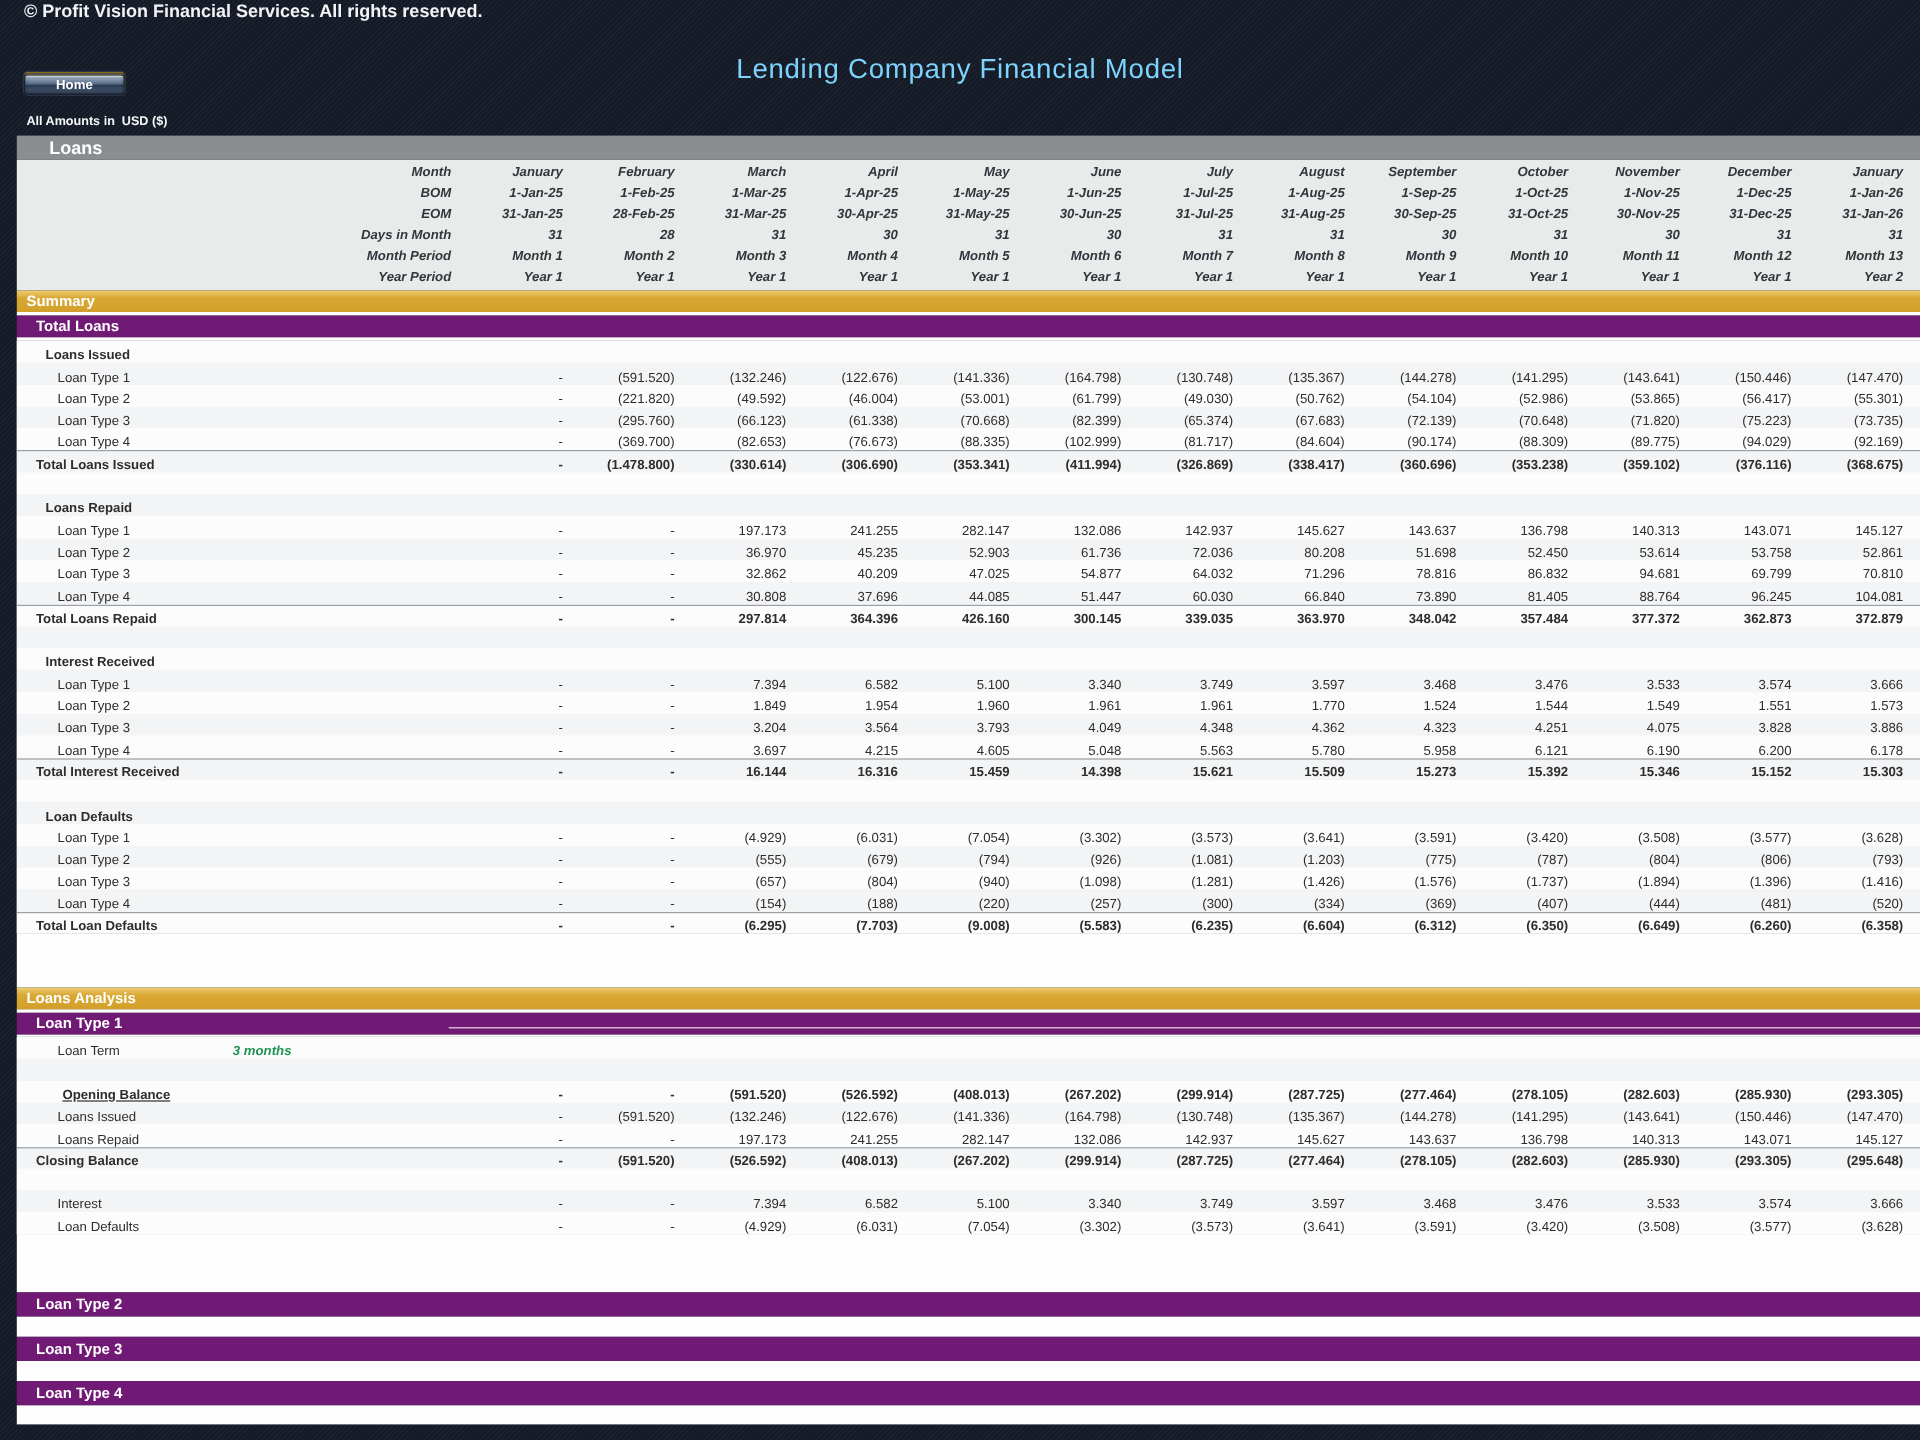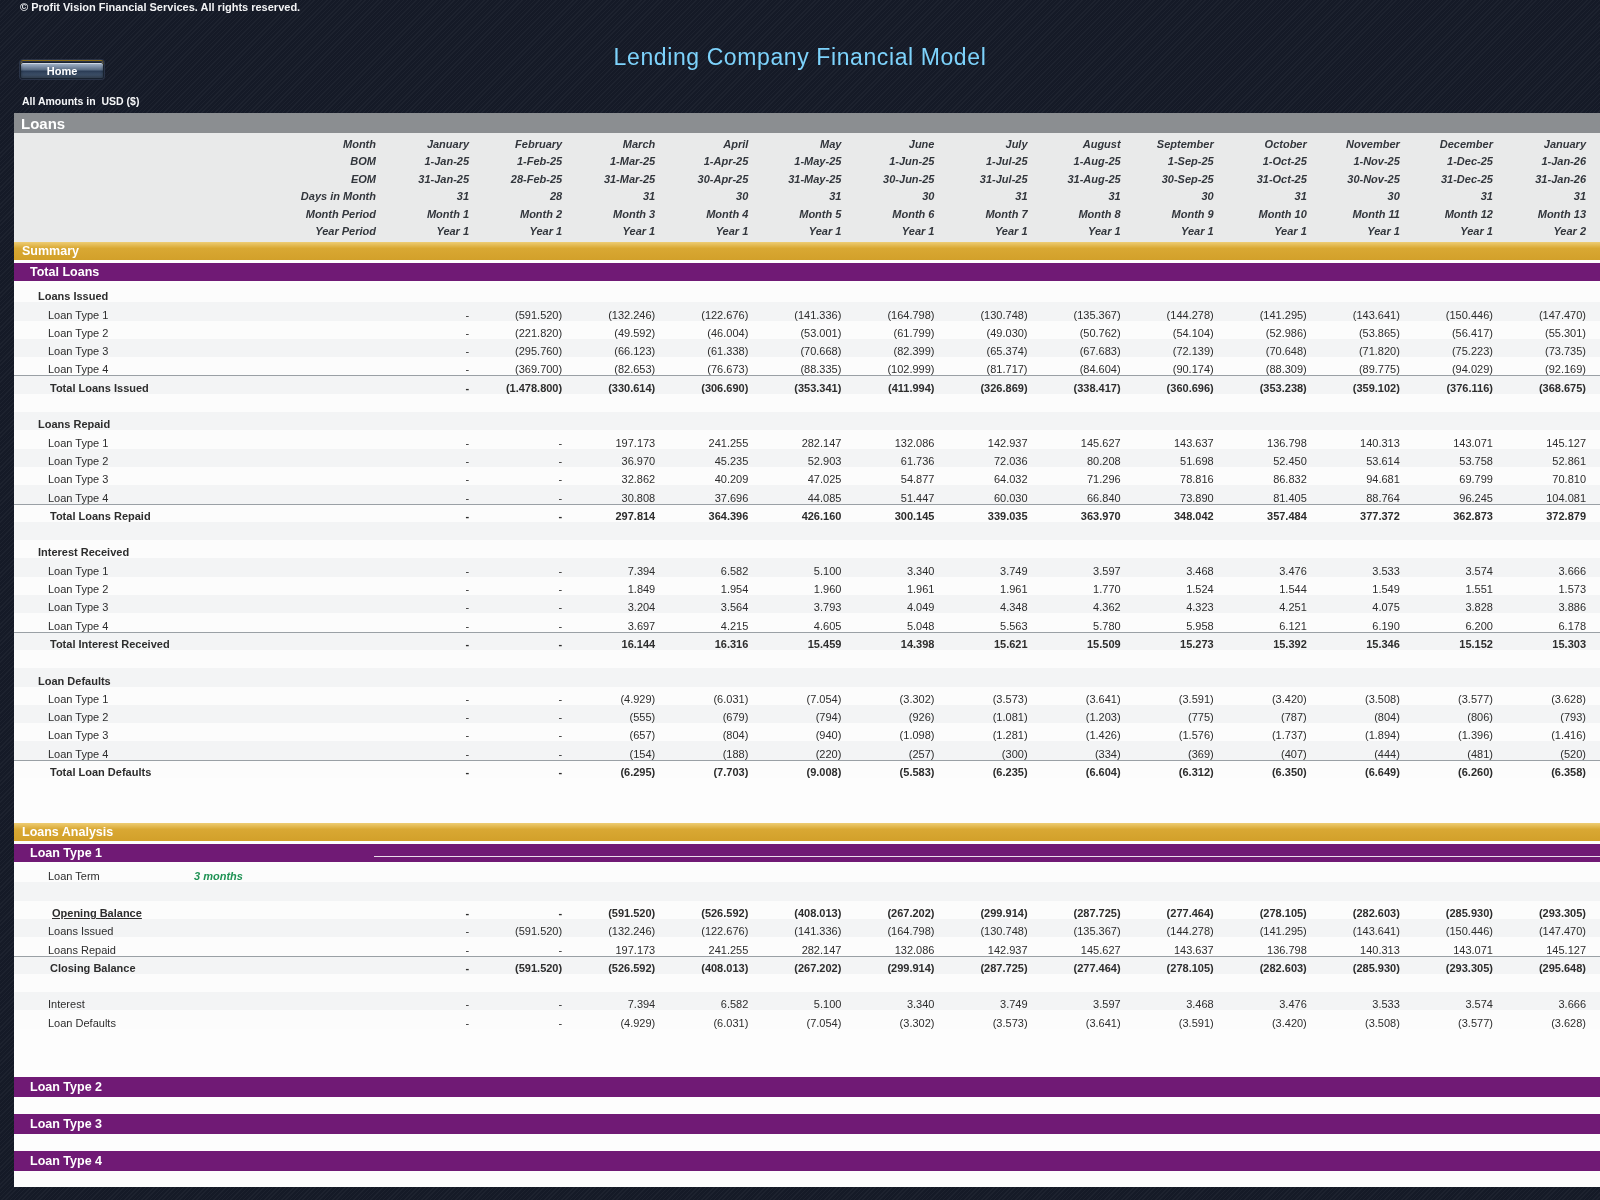--- a/index.html
+++ b/index.html
@@ -2,21 +2,21 @@
 <html><head>
 <meta charset="utf-8">
 <style>
   html,body{margin:0;padding:0;}
   body{
     width:1600px;height:1200px;position:relative;overflow:hidden;
     font-family:"Liberation Sans",sans-serif;
     background-color:#151a27;
     background-image:repeating-linear-gradient(135deg, rgba(255,255,255,0.035) 0 1px, transparent 1px 3px);
   }
-  .copyright{position:absolute;top:1px;left:20px;color:#f2f3f5;font-size:11px;font-weight:bold;white-space:pre;}
+  .copyright{position:absolute;top:1px;left:20px;color:#f2f3f5;font-size:15px;font-weight:bold;white-space:pre;}
   .main-title{position:absolute;top:44px;left:0;width:1600px;text-align:center;color:#7dd3fc;font-size:23px;letter-spacing:.6px;}
   .btn{position:absolute;left:20px;width:84px;height:17px;display:flex;align-items:center;justify-content:center;
        font-size:11px;font-weight:bold;border-radius:3px;cursor:pointer;box-sizing:border-box;}
   .btn-top{top:36px;color:#141a28;background:linear-gradient(#f9da6d,#dfAC2c 45%,#c08c17 55%,#e0b13a);
        border:1px solid #8a6d15;box-shadow:inset 0 1px 0 rgba(255,255,255,.65), inset 0 -2px 3px rgba(0,0,0,.35), 0 0 0 1px #2a3347;margin-top:24px;}
   .btn-home{top:62px;color:#ffffff;background:linear-gradient(#a8b9cf,#5a6d85 45%,#2b3c55 55%,#50647e);
        border:1px solid #18222f;box-shadow:inset 0 1px 0 rgba(255,255,255,.5), inset 0 -2px 3px rgba(0,0,0,.4), 0 0 0 1px #2a3347;}
   .amounts{position:absolute;top:95px;left:22px;color:#f5f6f8;font-size:10.5px;font-weight:bold;white-space:pre;}
   .content{position:absolute;left:14px;top:113px;width:1586px;}
 
@@ -35,36 +35,36 @@
   .val{flex:1 1 0;text-align:right;padding-right:14px;min-width:0;}
 
   .gapblock{background:#fdfdfd;}
   .rows-block{background:#fdfdfd;}
   .row{display:flex;height:18.3px;align-items:flex-end;font-size:11px;color:#2d2d2d;box-sizing:border-box;}
   .rows-block .row:nth-child(odd){background:#fcfcfc;}
   .rows-block .row:nth-child(even){background:#f3f4f5;}
   .row .lbl{width:376px;box-sizing:border-box;padding-left:34px;}
   .kind-group .lbl{font-weight:bold;padding-left:24px;}
   .kind-total{border-top:1px solid #9aa0a5;font-weight:bold;}
-  .kind-total .lbl{padding-left:36px;}
+  .kind-total .lbl{padding-left:16px;}
   .kind-open{font-weight:bold;}
   .kind-open .lbl{text-decoration:underline;padding-left:38px;}
   .kind-term .lbl{width:180px;}
   .term-val{color:#1f9254;font-weight:bold;font-style:italic;font-size:11px;}
 </style>
 </head>
 <body>
 
 <div class="copyright">© Profit Vision Financial Services. All rights reserved.</div>
 <div class="main-title">Lending Company Financial Model</div>
 <div class="btn btn-top">Top</div>
 <div class="btn btn-home">Home</div>
 <div class="amounts">All Amounts in  USD ($)</div>
 <div class="content" id="sheet">
-    <div class="band band-gray" style="height: 20px;">
+    <div class="band band-gray" style="height: 20px; padding-left: 20px;">
       <span class="band-label">Loans</span>
     </div>
     <div class="header-area">
       <div class="hrow">
         <span class="lbl">Month</span>
         <span class="val">January</span>
         <span class="val">February</span>
         <span class="val">March</span>
         <span class="val">April</span>
         <span class="val">May</span>

